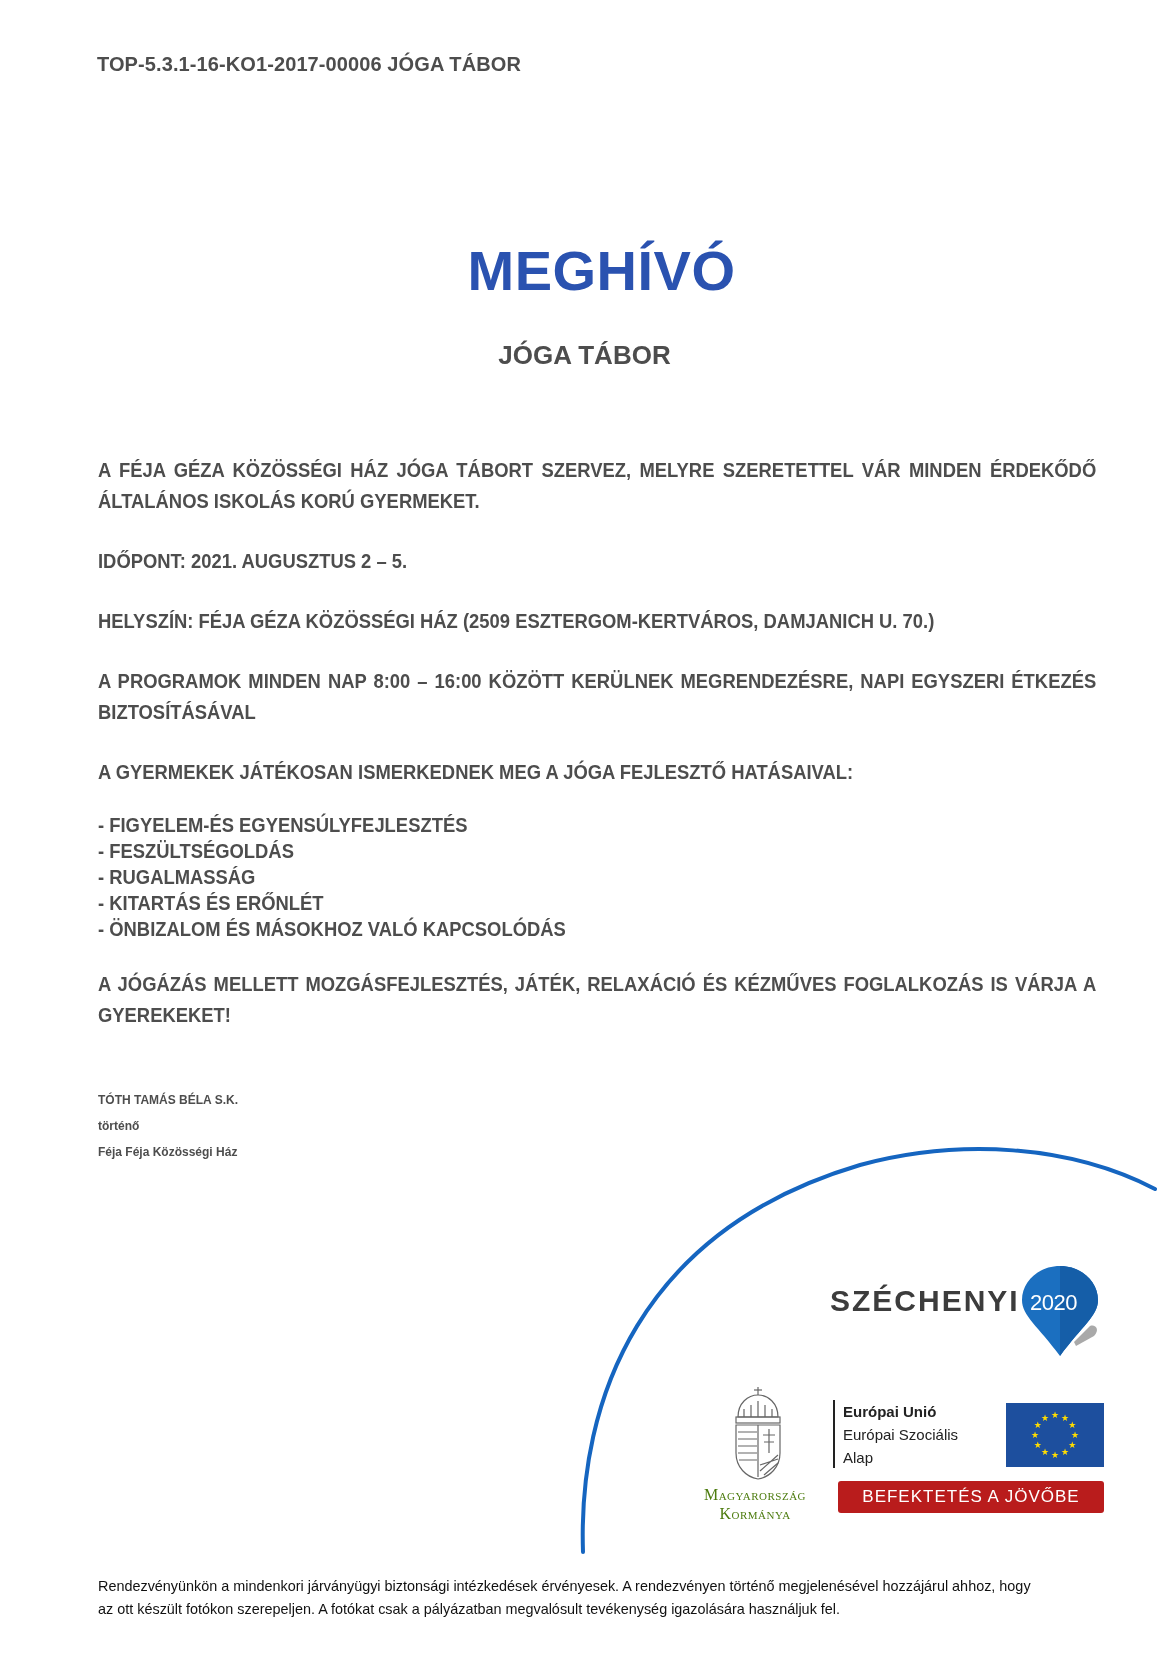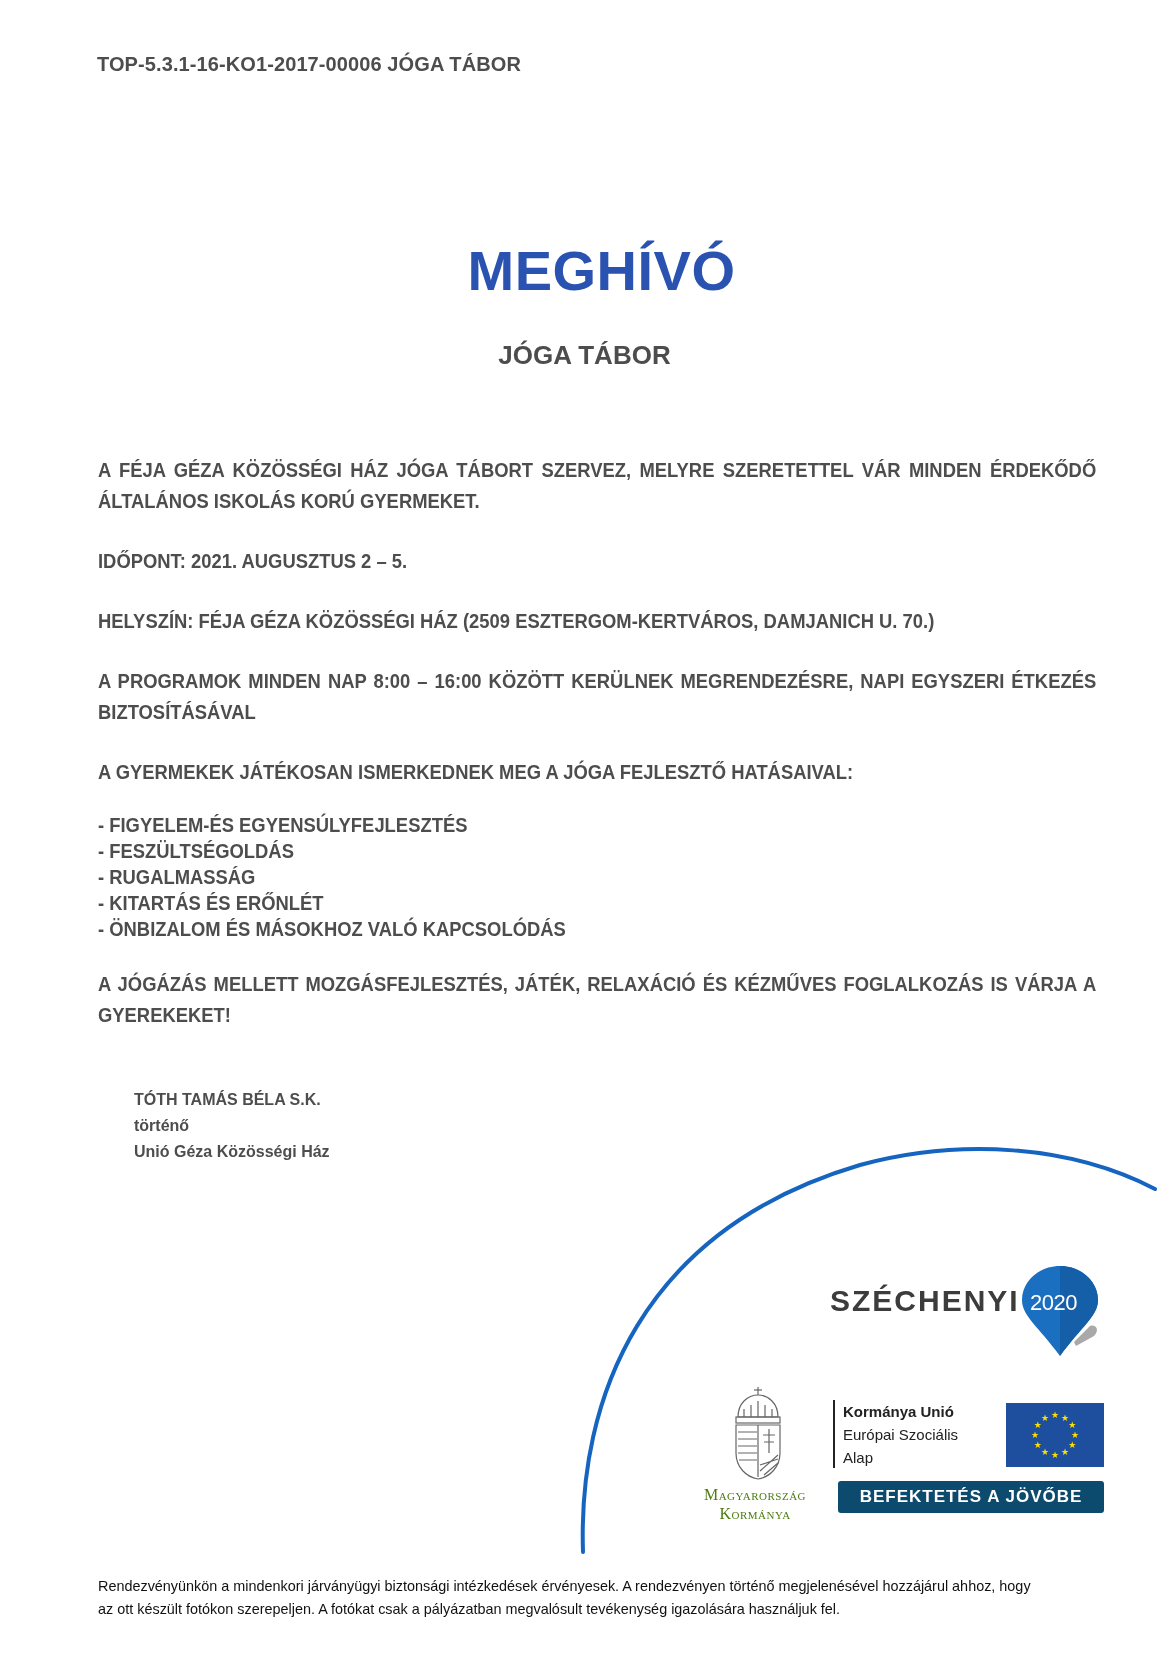--- a/index.html
+++ b/index.html
@@ -24,21 +24,21 @@
       transform: scaleX(0.92); transform-origin: left top; width: 1085px;
     }
     .body p { text-align: justify; }
     .para-gap-lg { margin-top: 29px; }
     .list { margin-top: 24px; line-height: 26px; }
     .list div { white-space: nowrap; }
     .closing { margin-top: 27px; line-height: 31px; }
 
     .signature {
       position: absolute; left: 98px; top: 1087px;
-      font-size: 16px; font-weight: bold; color: #4d4d4d; line-height: 26px; margin-left: 36px;
+      font-size: 12px; font-weight: bold; color: #4d4d4d; line-height: 26px;
     }
 
     .arc { position: absolute; left: 0; top: 0; pointer-events: none; }
 
     .szechenyi {
       position: absolute; left: 830px; top: 1267px;
       display: flex; align-items: center; margin-top: 17px;
     }
     .szechenyi-text {
       font-size: 30px; font-weight: bold; color: #3c3c3c; letter-spacing: 2px;
@@ -59,22 +59,22 @@
       position: absolute; left: 833px; top: 1400px; width: 2px; height: 68px; background: #222;
     }
     .eu-text {
       position: absolute; left: 843px; top: 1400px;
       font-size: 15px; color: #222; line-height: 23px;
     }
     .eu-text .strong { font-weight: bold; }
     .eu-flag { position: absolute; left: 1006px; top: 1403px; width: 98px; height: 64px; background: #1d4f9e; }
     .invest-button {
       position: absolute; left: 838px; top: 1481px; width: 266px; height: 32px;
-      background: #0c4a6e; color: #ffffff; border-radius: 3px;
-      font-size: 17px; font-weight: bold; letter-spacing: 1px;
+      background: #b91c1c; color: #ffffff; border-radius: 3px;
+      font-size: 17px; font-weight: normal; letter-spacing: 1px;
       display: flex; align-items: center; justify-content: center;
     }
 
     .footer-note {
       position: absolute; left: 98px; top: 1574px; width: 990px;
       font-family: "Liberation Sans", sans-serif; font-size: 15px; color: #111; line-height: 23px;
       transform: scaleX(0.96); transform-origin: left top;
     }
   </style>
 </head>
@@ -97,21 +97,21 @@
     <div>- RUGALMASSÁG</div>
     <div>- KITARTÁS ÉS ERŐNLÉT</div>
     <div>- ÖNBIZALOM ÉS MÁSOKHOZ VALÓ KAPCSOLÓDÁS</div>
   </div>
   <p class="closing">A JÓGÁZÁS MELLETT MOZGÁSFEJLESZTÉS, JÁTÉK, RELAXÁCIÓ ÉS KÉZMŰVES FOGLALKOZÁS IS VÁRJA A GYEREKEKET!</p>
 </div>
 
 <div class="signature">
   <div>TÓTH TAMÁS BÉLA S.K.</div>
   <div>történő</div>
-  <div>Unió Géza Közösségi Ház</div>
+  <div>Féja Féja Közösségi Ház</div>
 </div>
 
 <svg class="arc" width="1169" height="1654">
   <path d="M 583 1552 C 578 1400, 640 1230, 860 1165 C 960 1138, 1070 1145, 1155 1189" fill="none" stroke="#1565c0" stroke-width="4" stroke-linecap="round"></path>
 </svg>
 
 <div class="szechenyi">
   <span class="szechenyi-text">SZÉCHENYI</span>
   <svg class="pin" width="90" height="95" viewBox="0 0 90 95">
     <path d="M 54 78 L 70 62 C 76 60, 80 66, 74 72 L 56 82 Z" fill="#a9a9a9"></path>
@@ -135,21 +135,21 @@
     <path d="M 30 86 L 48 70 M 30 80 L 48 74 M 34 90 L 48 78"></path>
   </g>
 </svg>
 <div class="gov-name">
   <div>Magyarország</div>
   <div>Kormánya</div>
 </div>
 
 <div class="eu-divider"></div>
 <div class="eu-text">
-  <div class="strong">Kormánya Unió</div>
+  <div class="strong">Európai Unió</div>
   <div>Európai Szociális</div>
   <div>Alap</div>
 </div>
 <div class="eu-flag">
   <svg width="98" height="64" viewBox="0 0 98 64" id="eu-stars">
       <text x="49.0" y="15.0" text-anchor="middle" font-size="9" fill="#ffdd00">★</text>
       <text x="59.0" y="17.7" text-anchor="middle" font-size="9" fill="#ffdd00">★</text>
       <text x="66.3" y="25.0" text-anchor="middle" font-size="9" fill="#ffdd00">★</text>
       <text x="69.0" y="35.0" text-anchor="middle" font-size="9" fill="#ffdd00">★</text>
       <text x="66.3" y="45.0" text-anchor="middle" font-size="9" fill="#ffdd00">★</text>

